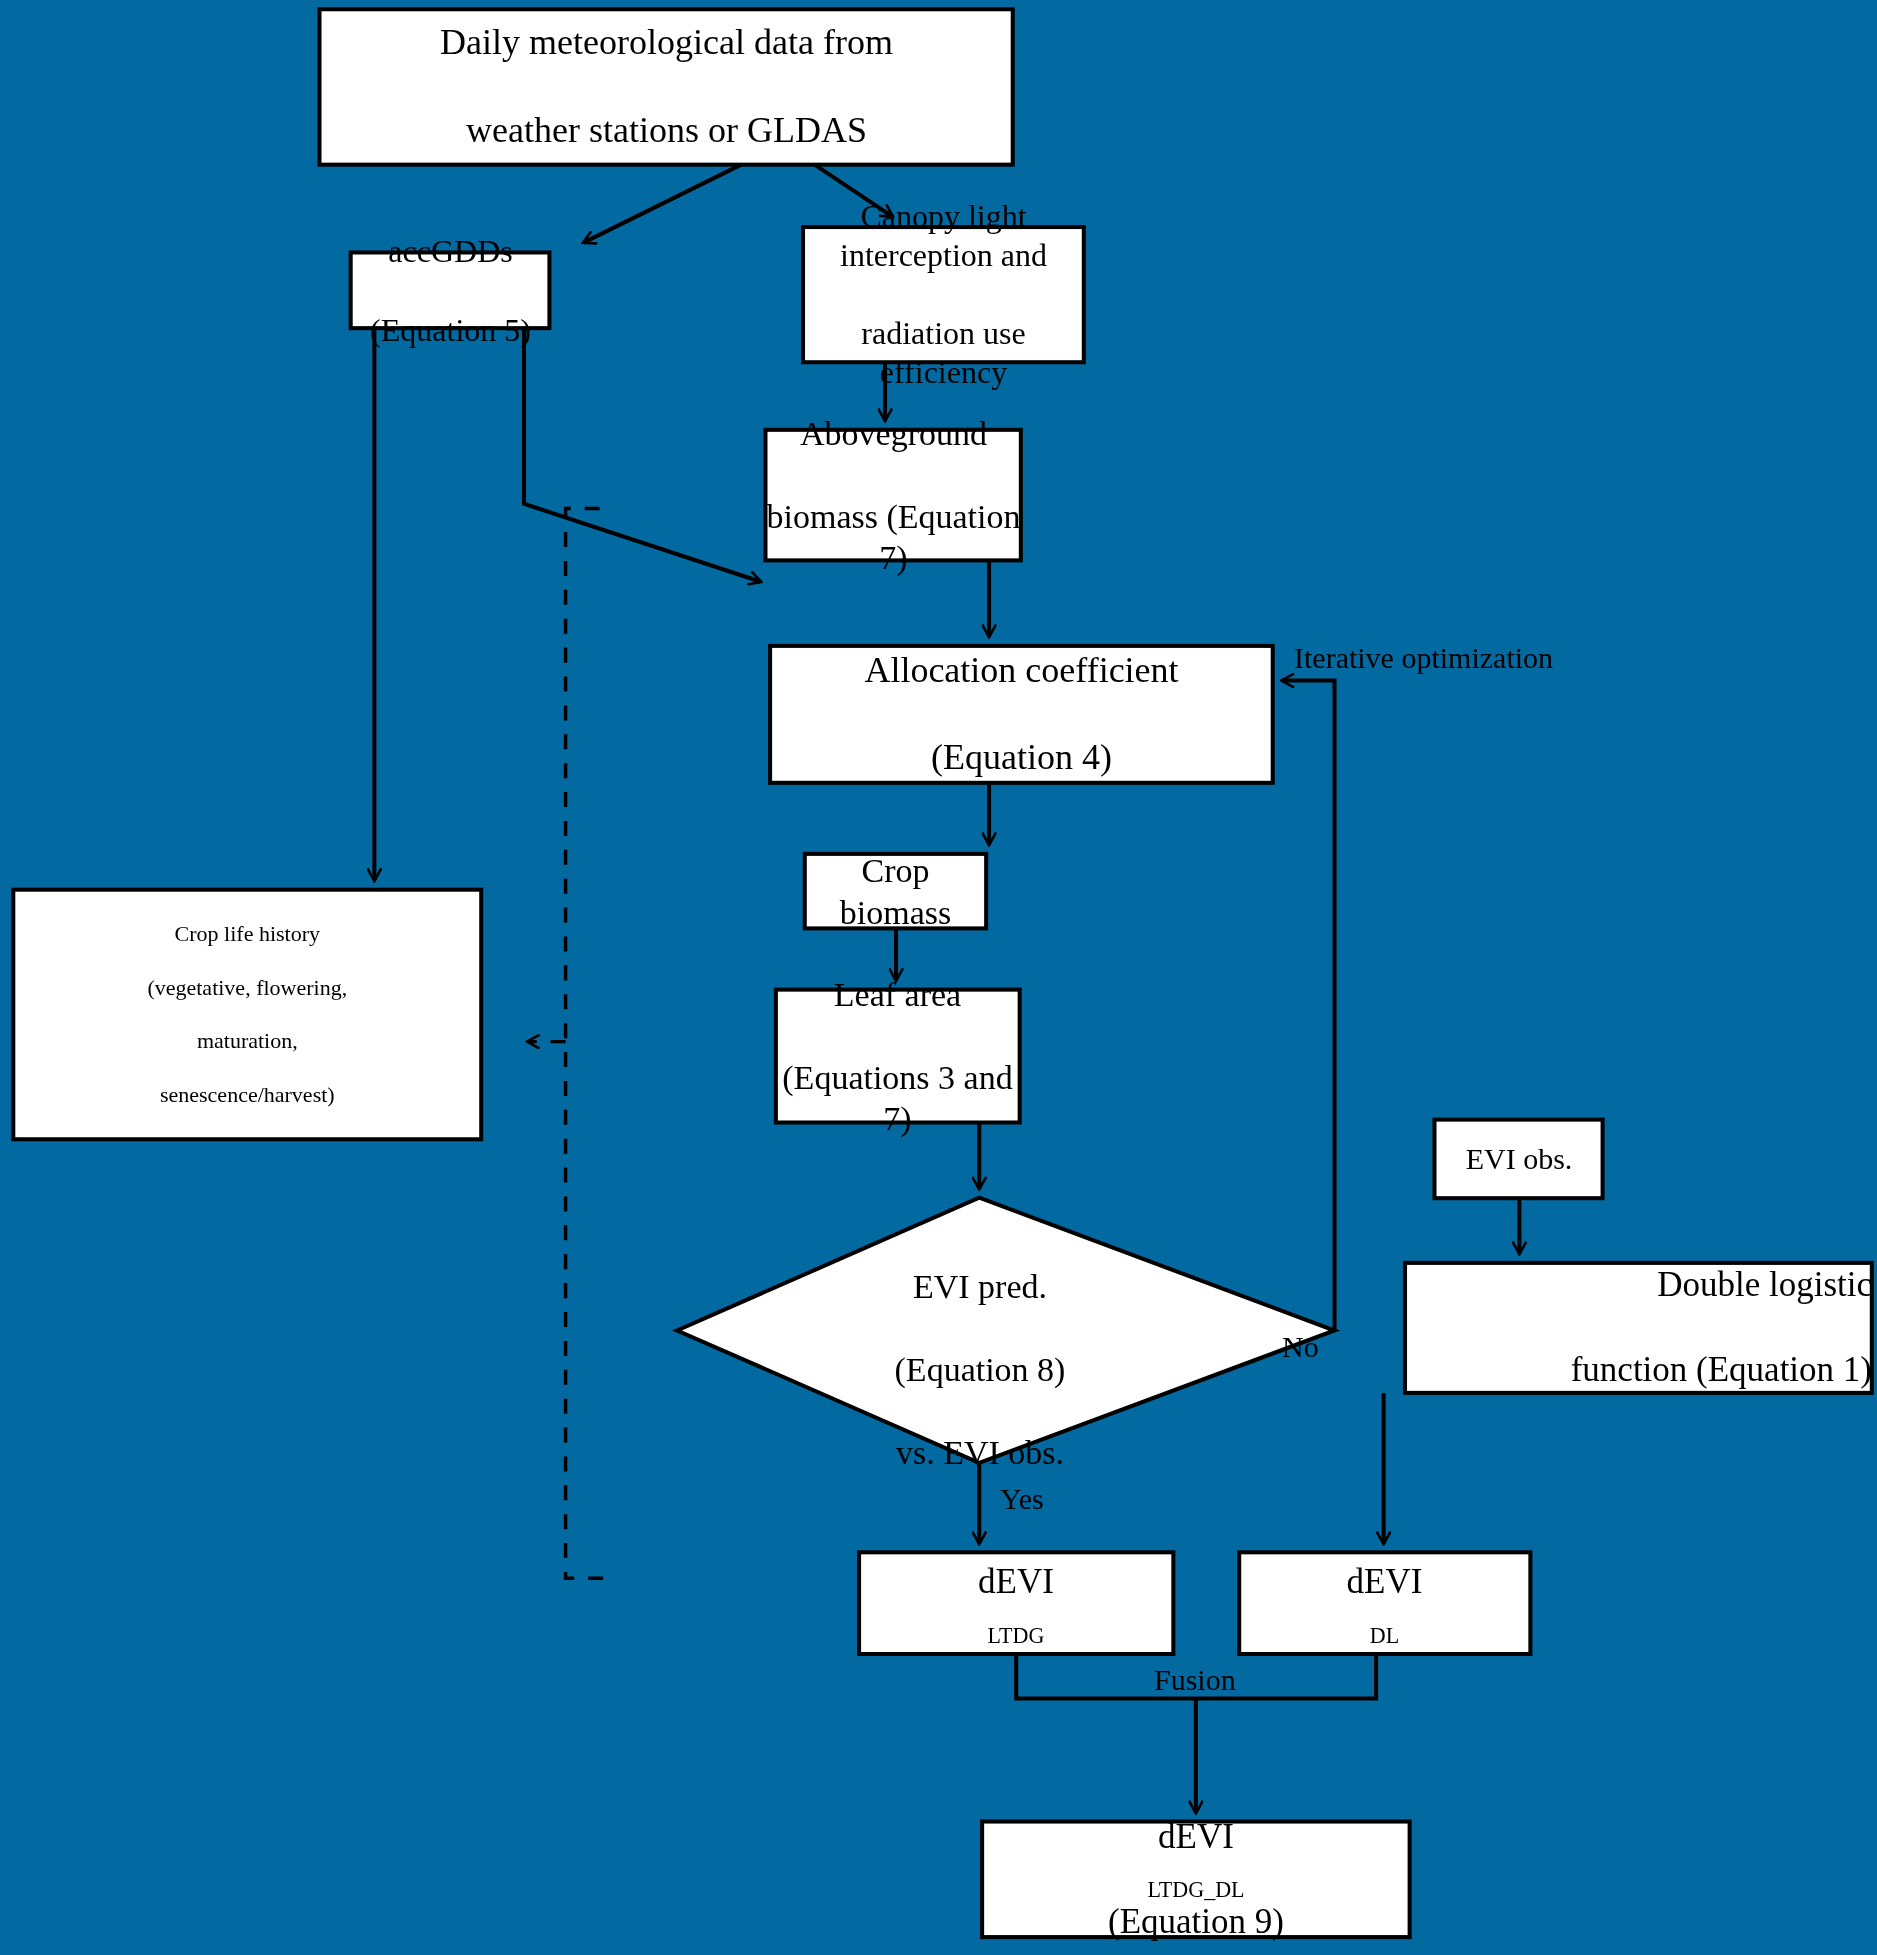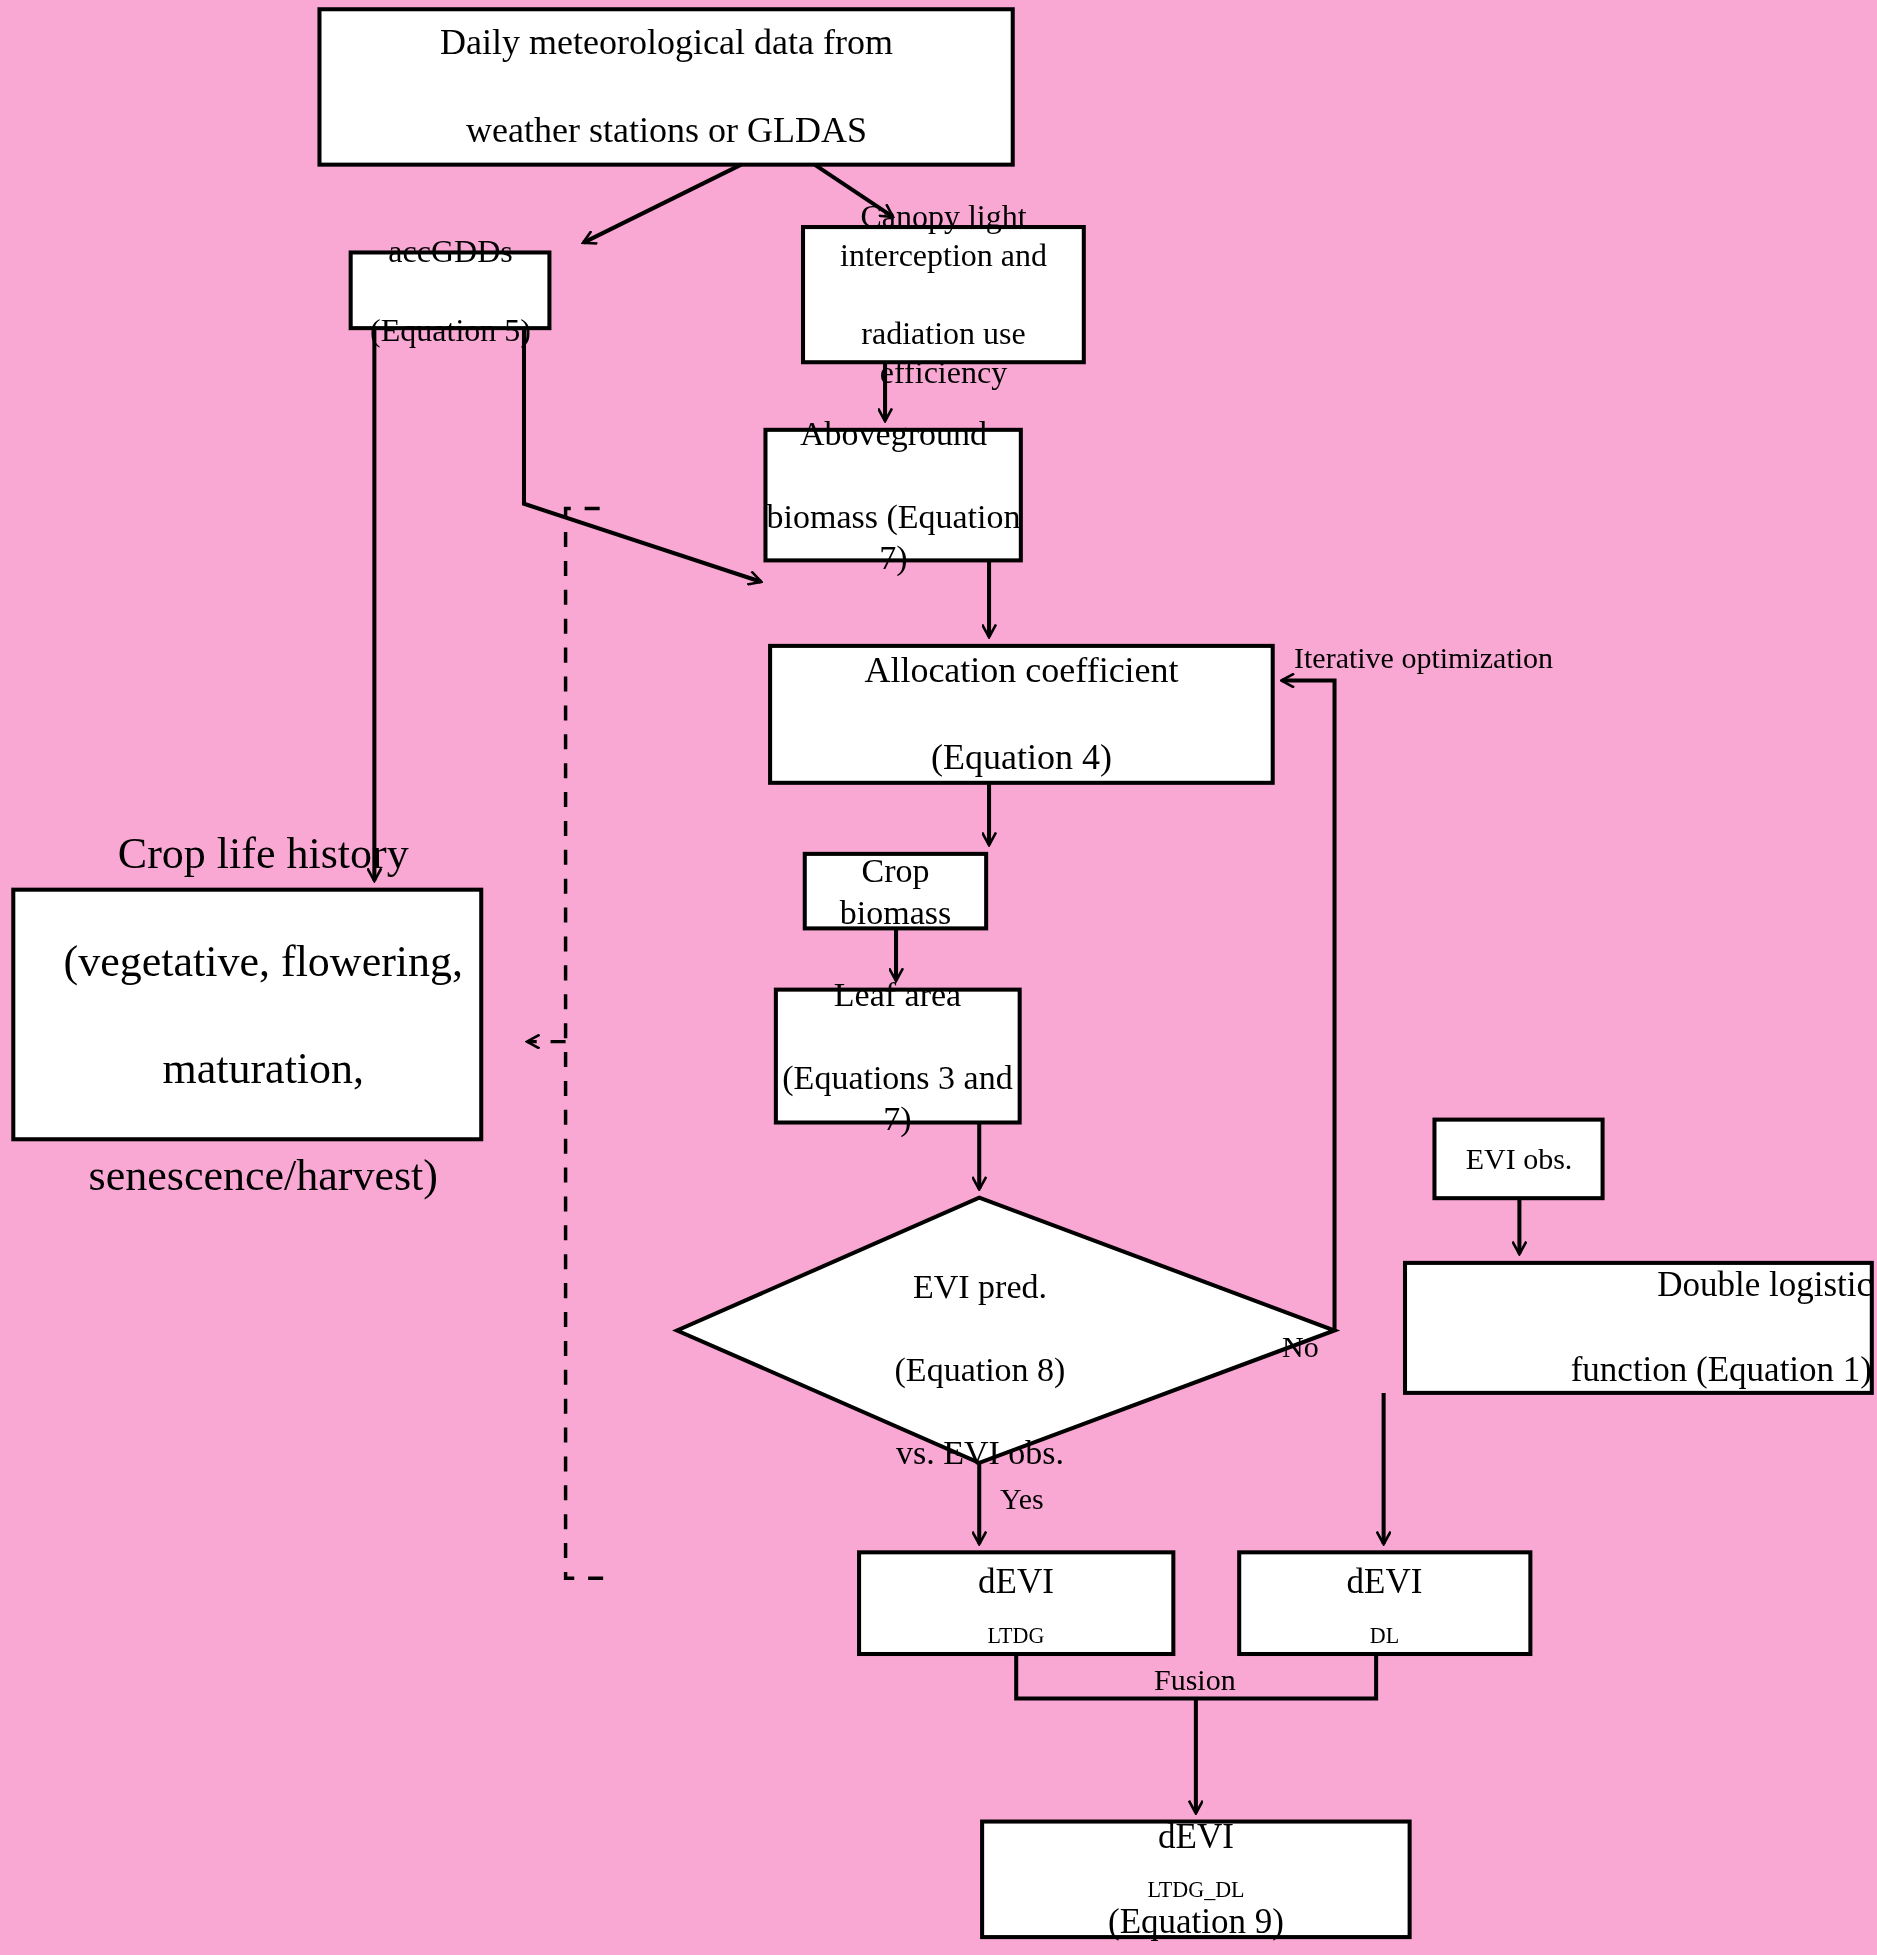--- a/index.html
+++ b/index.html
@@ -1,16 +1,16 @@
 <!DOCTYPE html>
 <html style="font-size:9.2px"><head>
 <meta charset="utf-8">
 <style>
   html,body{margin:0;padding:0;background:#ffffff;}
-  #root{position:relative;width:1877px;height:1955px;background:#f9a8d4;
+  #root{position:relative;width:1877px;height:1955px;background:#0369a1;
         font-family:"Liberation Serif","DejaVu Serif",serif;}
   svg{position:absolute;left:0;top:0;width:1877px;height:1955px;}
   .node-label{position:absolute;display:flex;align-items:center;justify-content:center;
               text-align:center;line-height:1.22;color:#000;pointer-events:none;}
   .node-label span{display:block;width:100%;}
   sub{font-size:0.63em;vertical-align:baseline;position:relative;top:0.30em;}
   .edge-label{position:absolute;color:#000;white-space:nowrap;}
 </style>
 </head>
 <body>
@@ -97,21 +97,21 @@
     <span>
         <span>Crop biomass</span>
       </span>
   </div>
 
   <div class="node-label" style="left:770px;top:990px;width:255px;height:133px;font-size:34px;">
     <span><span>Leaf area</span><br>
           <span>(Equations 3 and 7)</span></span>
   </div>
 
-  <div class="node-label" style="left:13.3px;top:890px;width:468px;height:250px;font-size:44px;margin-left:16px;">
+  <div class="node-label" style="left:13.3px;top:890px;width:468px;height:250px;font-size:22px;">
     <span><span>Crop life history</span><br>
           <span>(vegetative, flowering,</span><br>
           <span>maturation,</span><br>
           <span>senescence/harvest)</span></span>
   </div>
 
   <div class="node-label" style="left:792px;top:1225px;width:376px;height:214px;font-size:34px;margin-top:38px;">
     <span><span>EVI pred.</span><br>
           <span>(Equation 8)</span><br>
           <span>vs. EVI obs.</span></span>

